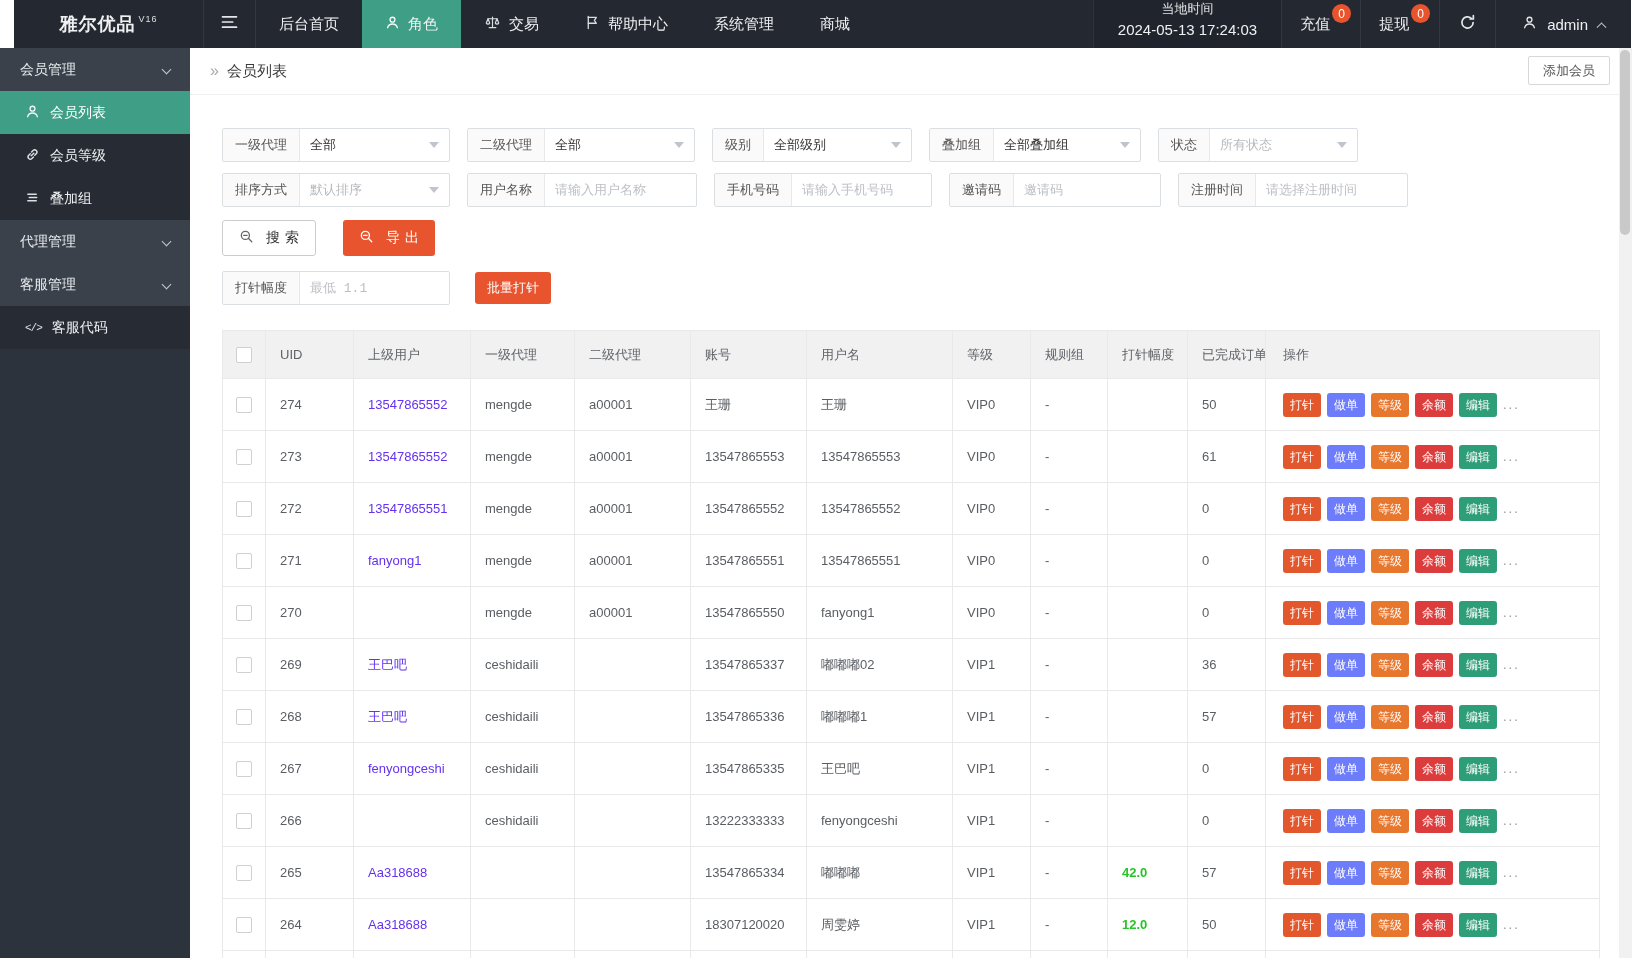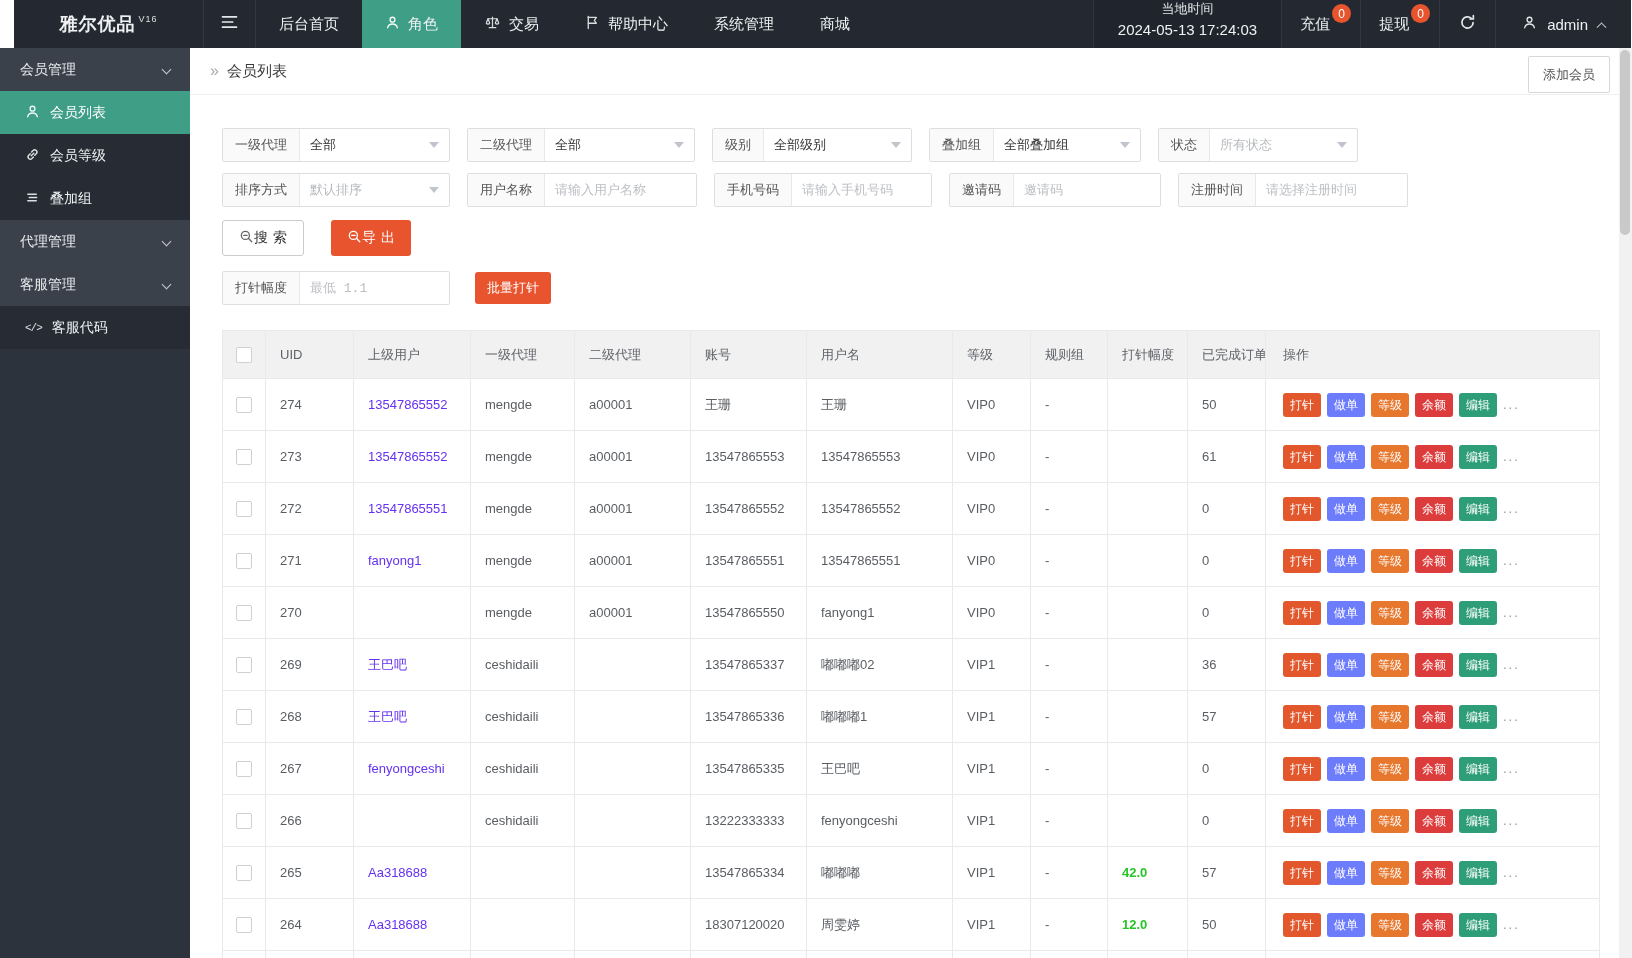--- a/index.html
+++ b/index.html
@@ -51,41 +51,41 @@
   .sb-item{height:43px;display:flex;align-items:center;gap:10px;padding:0 18px 0 25px;
     background:var(--sidebar-item-bg);color:#edf0f2;font-size:14px;cursor:pointer}
   .sb-item.active{background:var(--accent-green);color:#fff}
   .sb-item svg,.sb-item .code-glyph{flex:0 0 auto;opacity:.92}
   .code-glyph{font-size:11px;letter-spacing:-1px;font-family:"Liberation Mono","DejaVu Sans Mono",monospace}
   
   .main{position:absolute;top:48px;left:190px;width:1442px;height:910px;background:#fff;overflow:hidden}
   .crumb{height:47px;display:flex;align-items:center;padding:0 20px;border-bottom:1px solid #f0f0f0;position:relative}
   .crumb .arrows{color:#a9a9a9;font-size:16px;margin-right:8px}
   .crumb .title{font-size:15px;color:#3a3a3a}
-  .add-btn{position:absolute;right:22px;top:8px;height:37px;padding:0 14px;background:#fff;
+  .add-btn{position:absolute;right:22px;top:8px;height:29px;padding:0 14px;background:#fff;
     border:1px solid #d8d8d8;border-radius:2px;font-size:13px;color:#555;cursor:pointer;
     font-family:inherit}
   .body{padding:33px 0 0 32px}
   
   .f-row{display:flex;margin-bottom:11px}
   .fg{display:inline-flex;align-items:stretch;height:34px;border:1px solid #dcdfe2;border-radius:2px;
     margin-right:17px;background:#fff;overflow:hidden}
   .fg-label{display:flex;align-items:center;padding:0 12px;background:#fafafa;
     border-right:1px solid #e6e8ea;color:#555;font-size:13px;white-space:nowrap}
   .fg-value{flex:1;display:flex;align-items:center;padding:0 10px;font-size:13px;color:#333;cursor:pointer}
   .fg-value.muted{color:#b6b9bd}
   .caret{margin-left:auto;width:0;height:0;border-left:5px solid transparent;
     border-right:5px solid transparent;border-top:6px solid #c0c4cc}
   .fg-input{border:0;outline:0;flex:1;min-width:0;font-size:13px;color:#333;padding:0 10px;
     font-family:Liberation Mono, monospace;background:transparent}
   .fg-input::placeholder{color:#bdbfc4}
   .w228{width:228px}.w200{width:200px}.w212{width:212px}.w218{width:218px}.w230{width:230px}
   
   .btn-row{display:flex;align-items:center;margin-top:13px}
-  .btn{display:inline-flex;align-items:center;gap:0;height:36px;padding:0 16px;border-radius:3px;
+  .btn{display:inline-flex;align-items:center;gap:12px;height:36px;padding:0 16px;border-radius:3px;
     font-size:14px;cursor:pointer;font-family:inherit;border:none}
   .btn .lbl{letter-spacing:5px;margin-right:-5px}
   .btn-search{background:#fff;border:1px solid #ccc;color:#333}
   .btn-export{background:var(--accent-orange);color:#ffffff;margin-left:27px}
   .inject-row{display:flex;align-items:center;margin-top:15px}
   .batch-btn{height:32px;padding:0 12px;background:var(--accent-orange);color:#fff;border:none;
     border-radius:3px;font-size:13px;margin-left:25px;cursor:pointer;font-family:inherit}
   
   table{border-collapse:collapse;table-layout:fixed;width:1377px;margin-top:25px}
   th,td{border:1px solid #e9e9e9;font-size:13px;text-align:left;padding:0 2px 0 14px;

